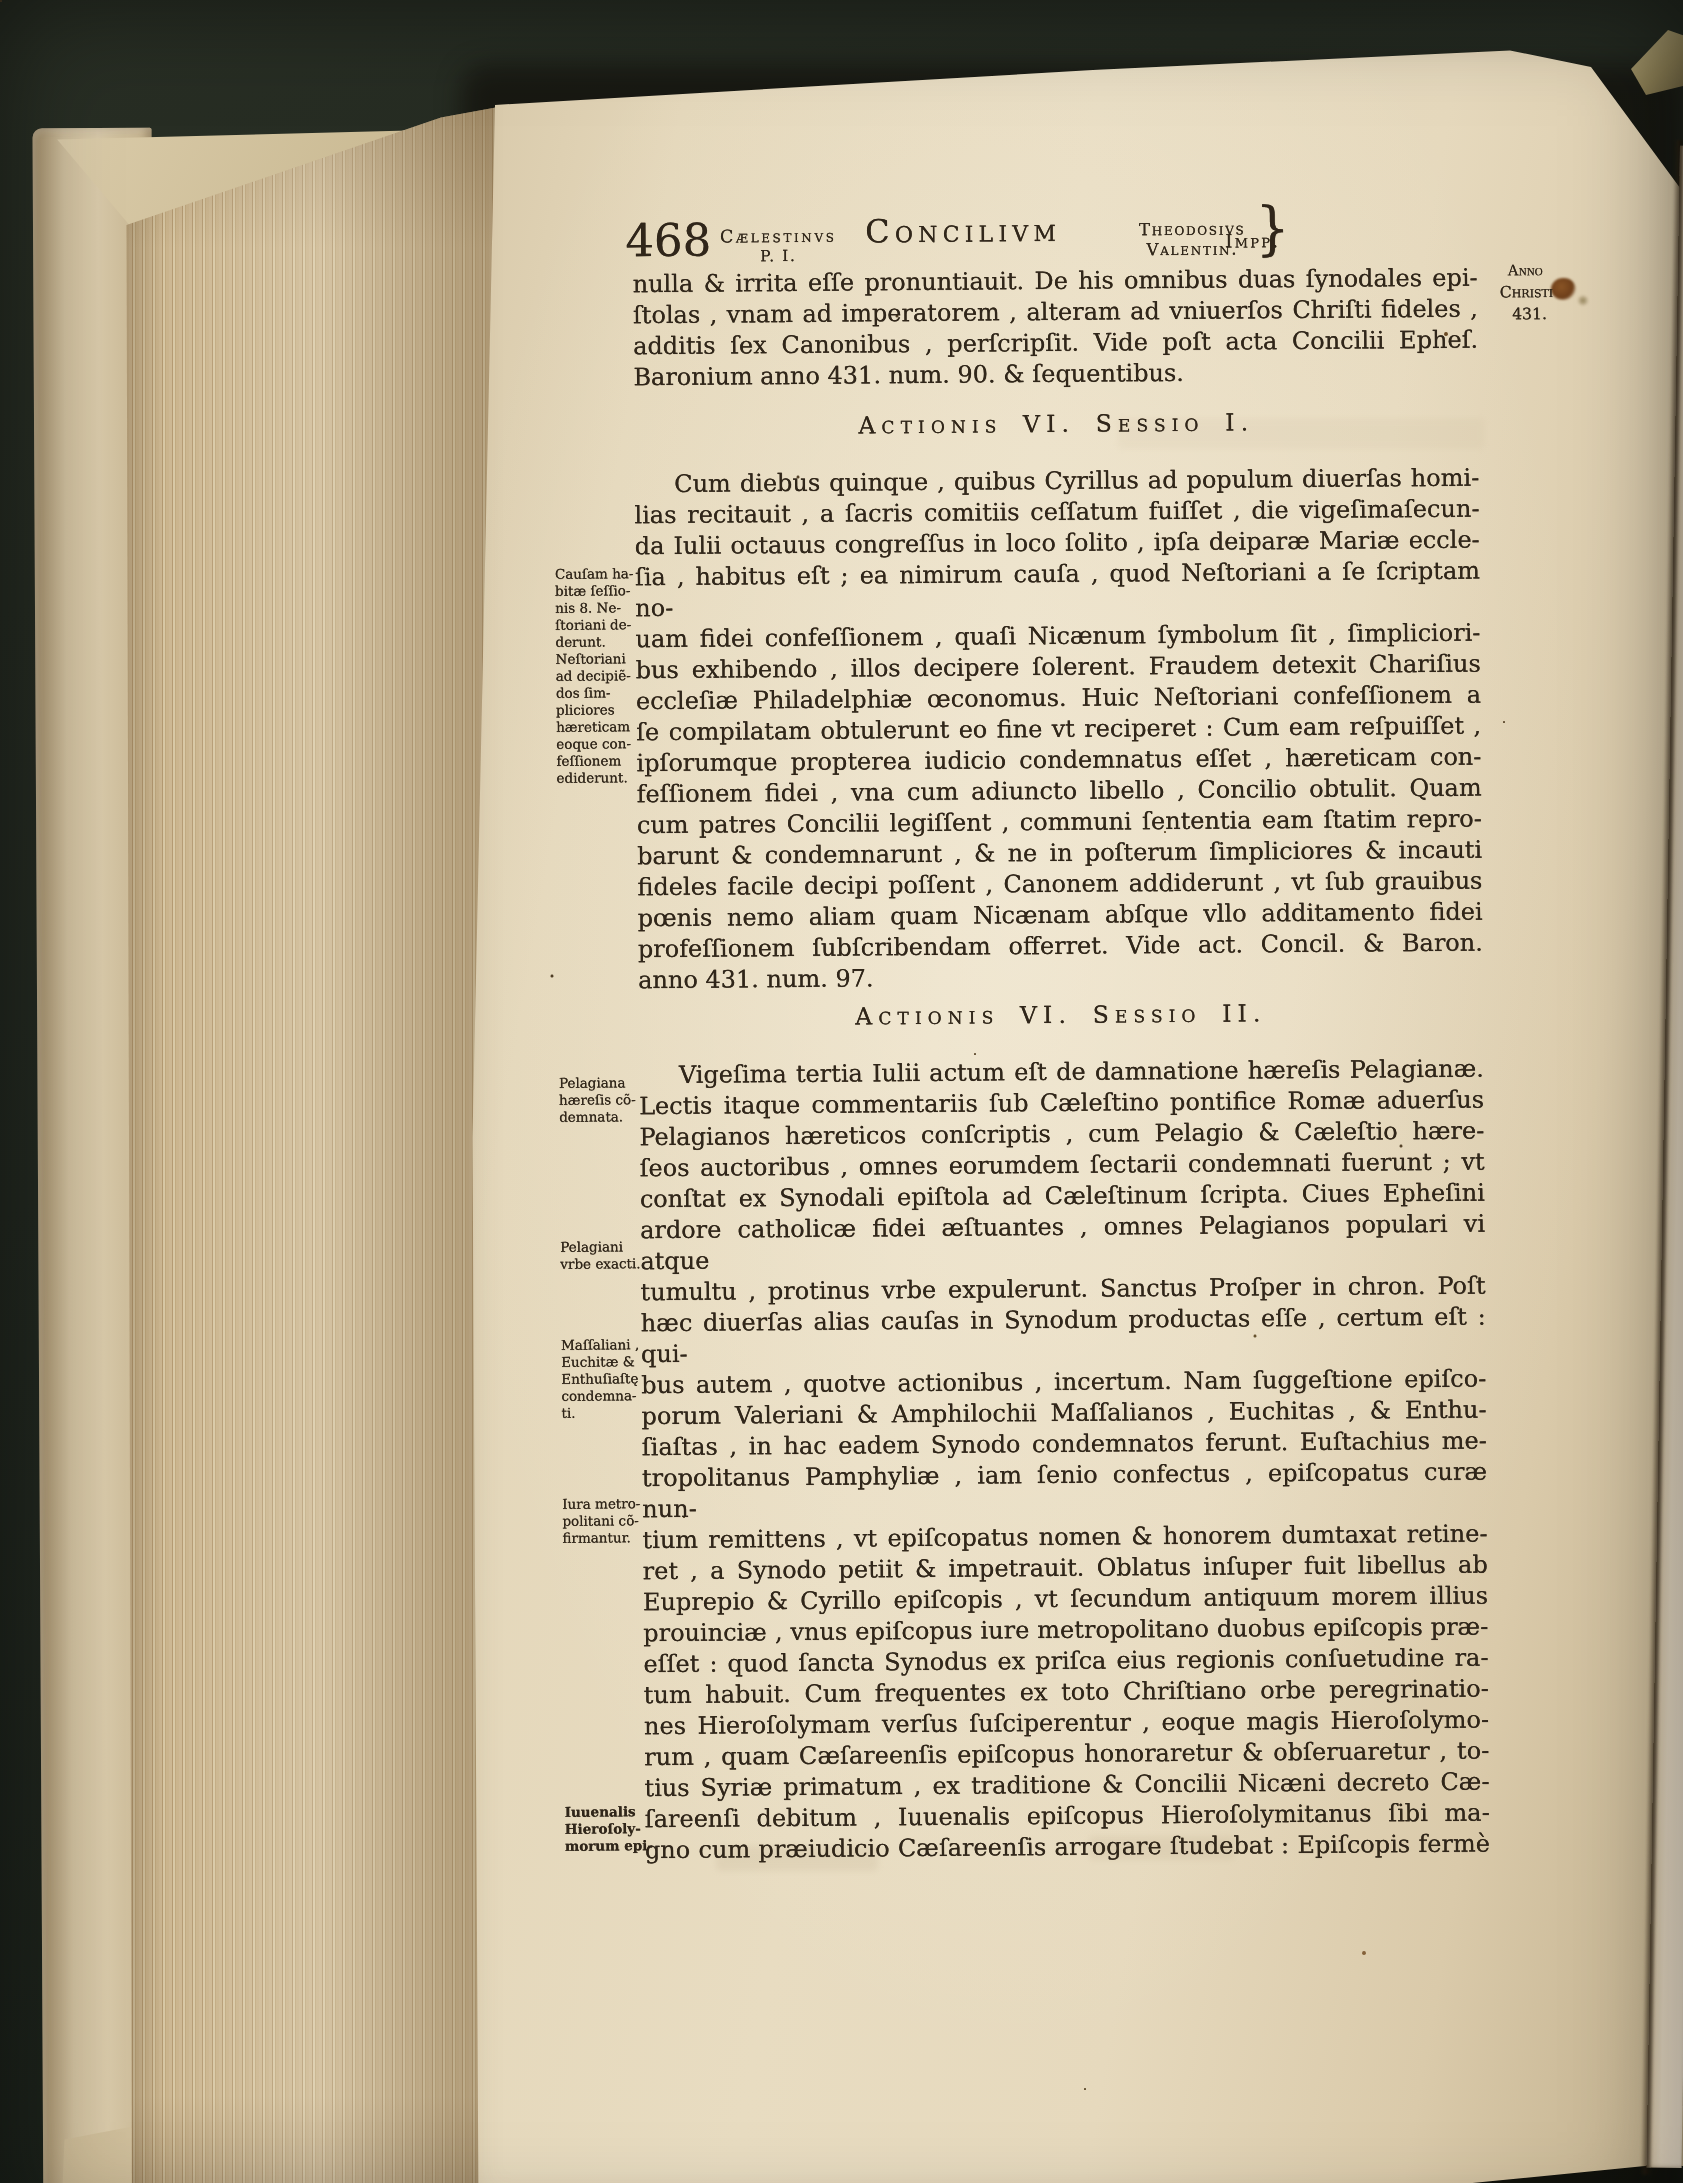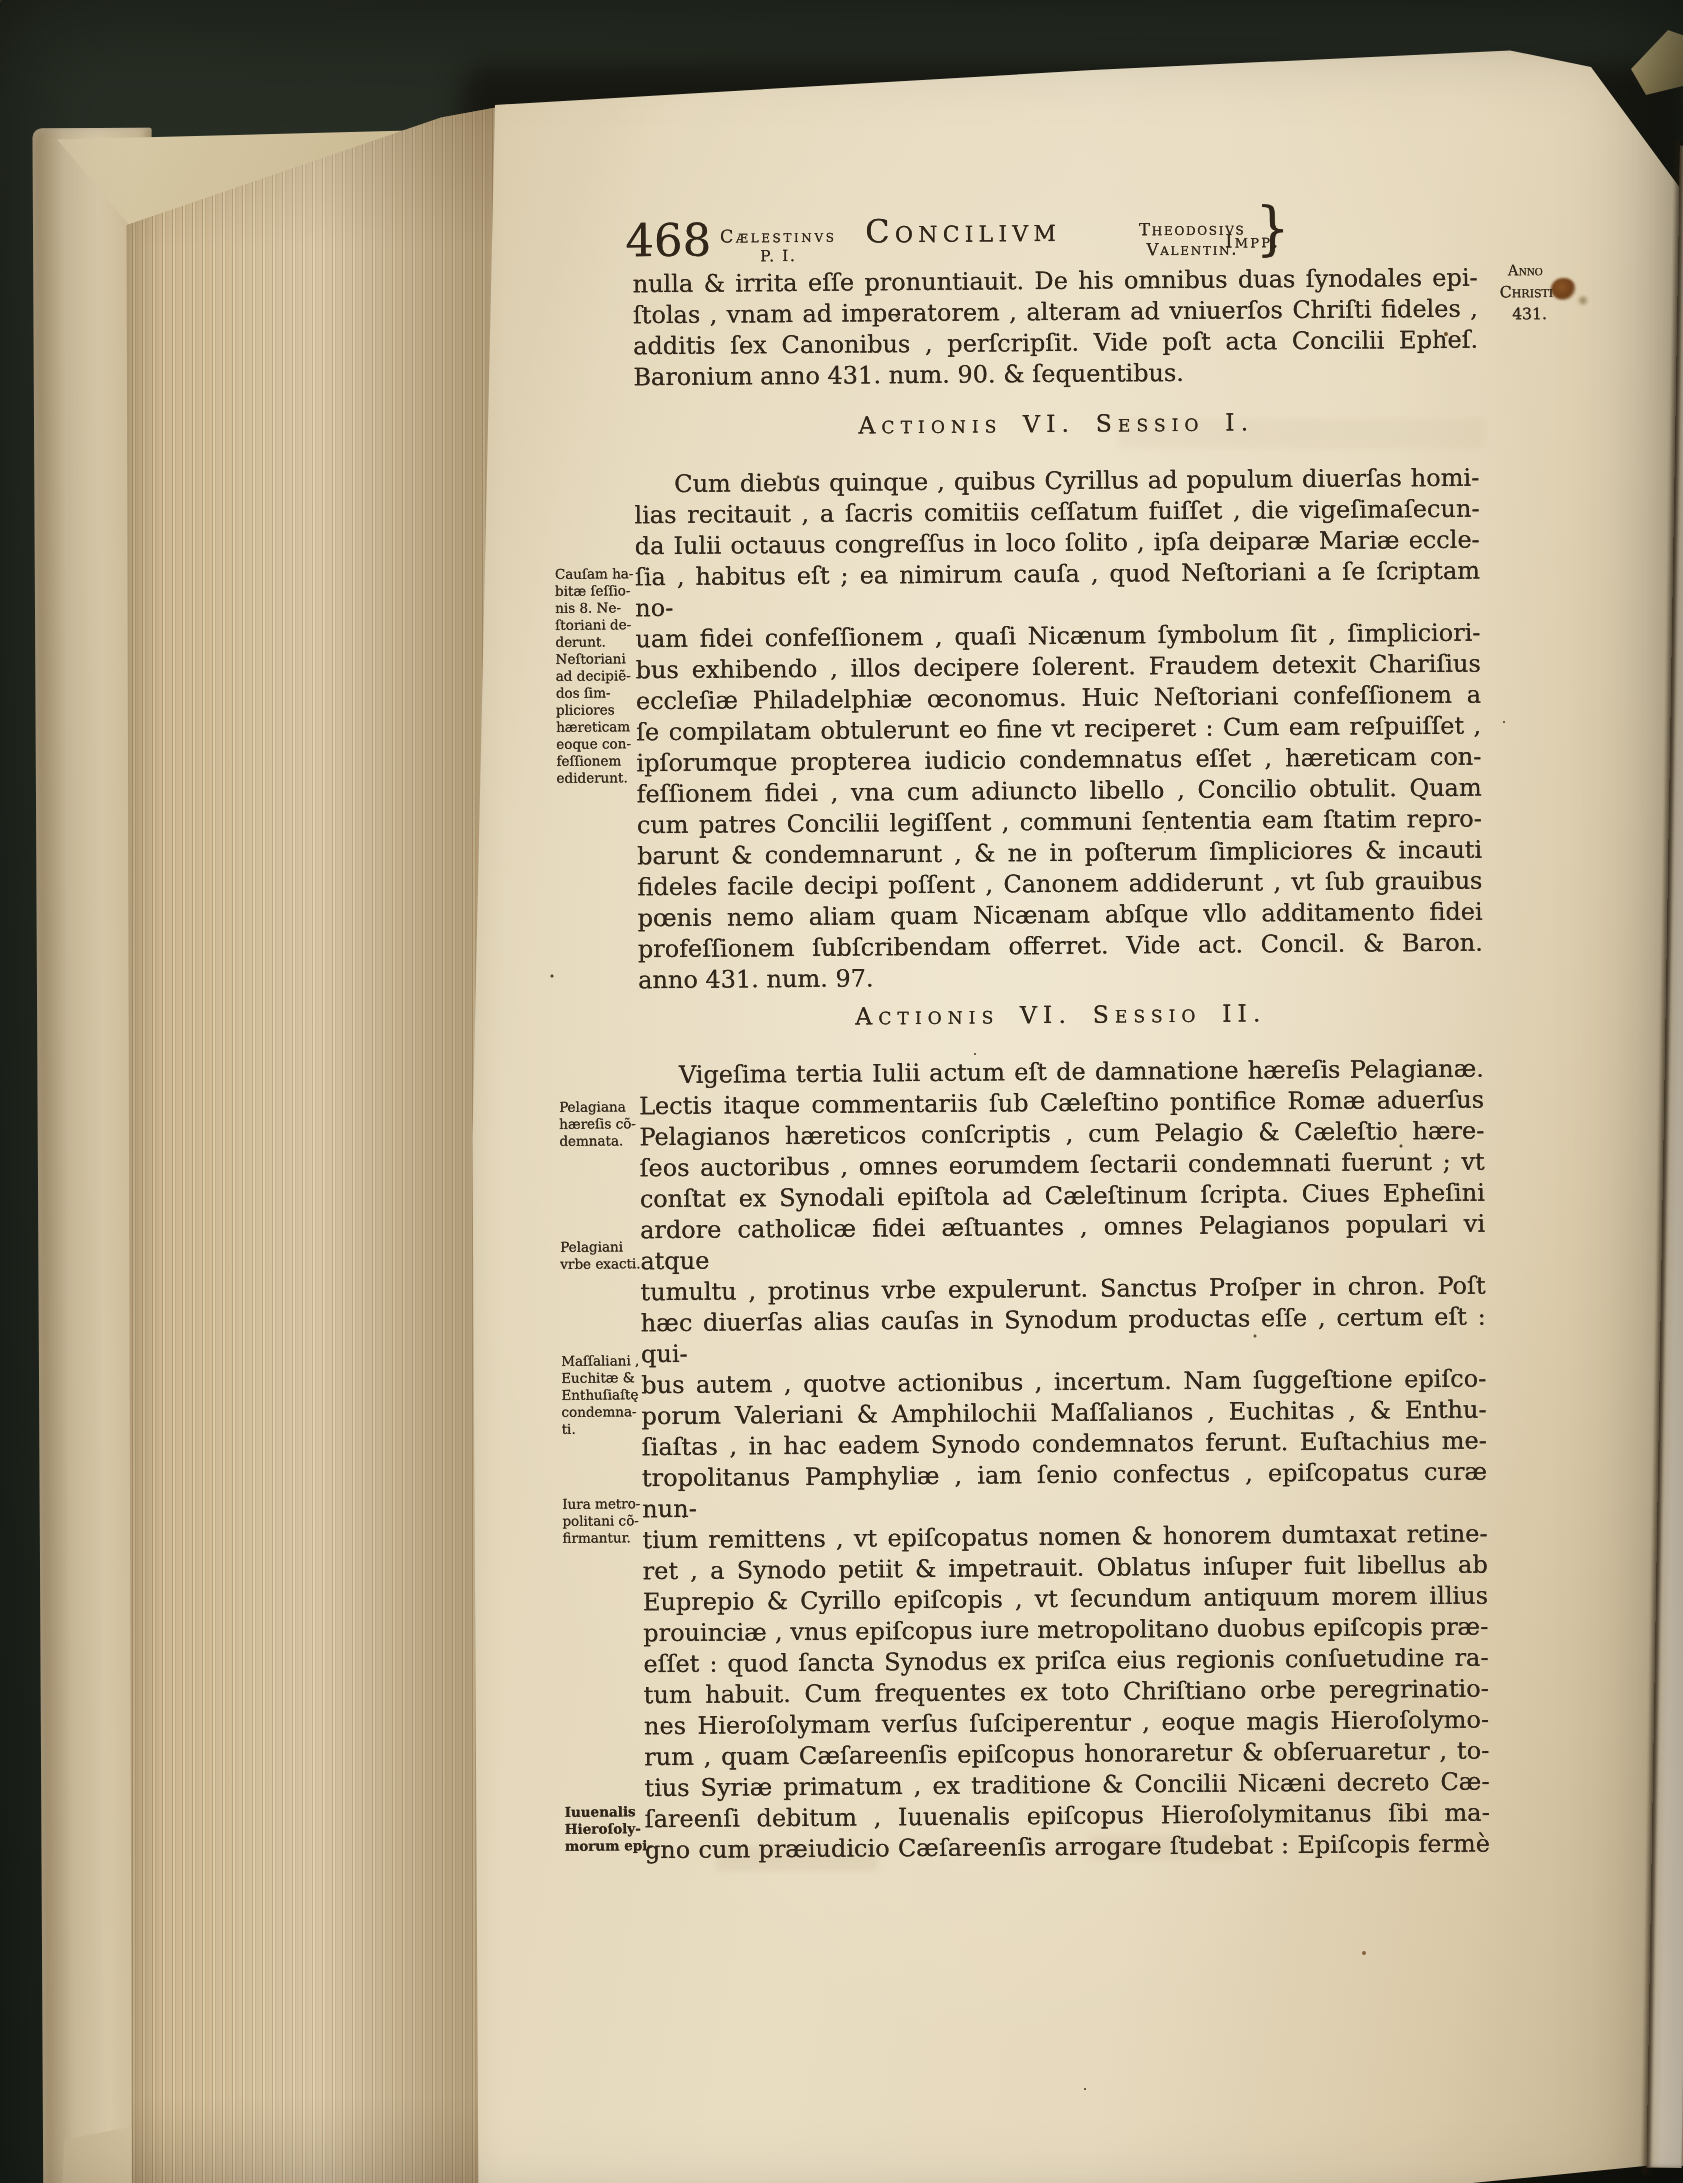--- a/index.html
+++ b/index.html
@@ -78,22 +78,22 @@
   #p1{top:266px;} #p2{top:466px;} #p3{top:1057px;}
   #p1 .tline:last-child{text-align-last:left;}
   #p2 .tline:first-child{padding-left:40px;}
   #p2 .tline:last-child{text-align-last:left;}
   #p3 .tline:first-child{padding-left:40px;}
   .heading{left:639px;width:845px;text-align:center;font-variant:small-caps;
            font-size:23.6px;letter-spacing:6.1px;word-spacing:7px;}
   #h1{top:410px;} #h2{top:1001px;}
   .margin-note{left:559px;width:87px;font-size:13.5px;line-height:17px;}
   .margin-note .tline{white-space:nowrap;}
-  #note1{top:562px;} #note2{top:1071px;margin-top:24px;} #note3{top:1235px;}
-  #note4{top:1333px;margin-top:16px;} #note5{top:1492px;} #note6{top:1800px;font-weight:bold;}
+  #note1{top:562px;} #note2{top:1071px;} #note3{top:1235px;}
+  #note4{top:1333px;} #note5{top:1492px;} #note6{top:1800px;font-weight:bold;}
 </style>
 </head>
 <body>
 
 <div id="stage">
 
   <div class="abs page-shadow"></div>
   <div class="abs cover"></div>
   <div class="abs cover-flap-top"></div>
   <div class="abs cover-flap-bottom"></div>

